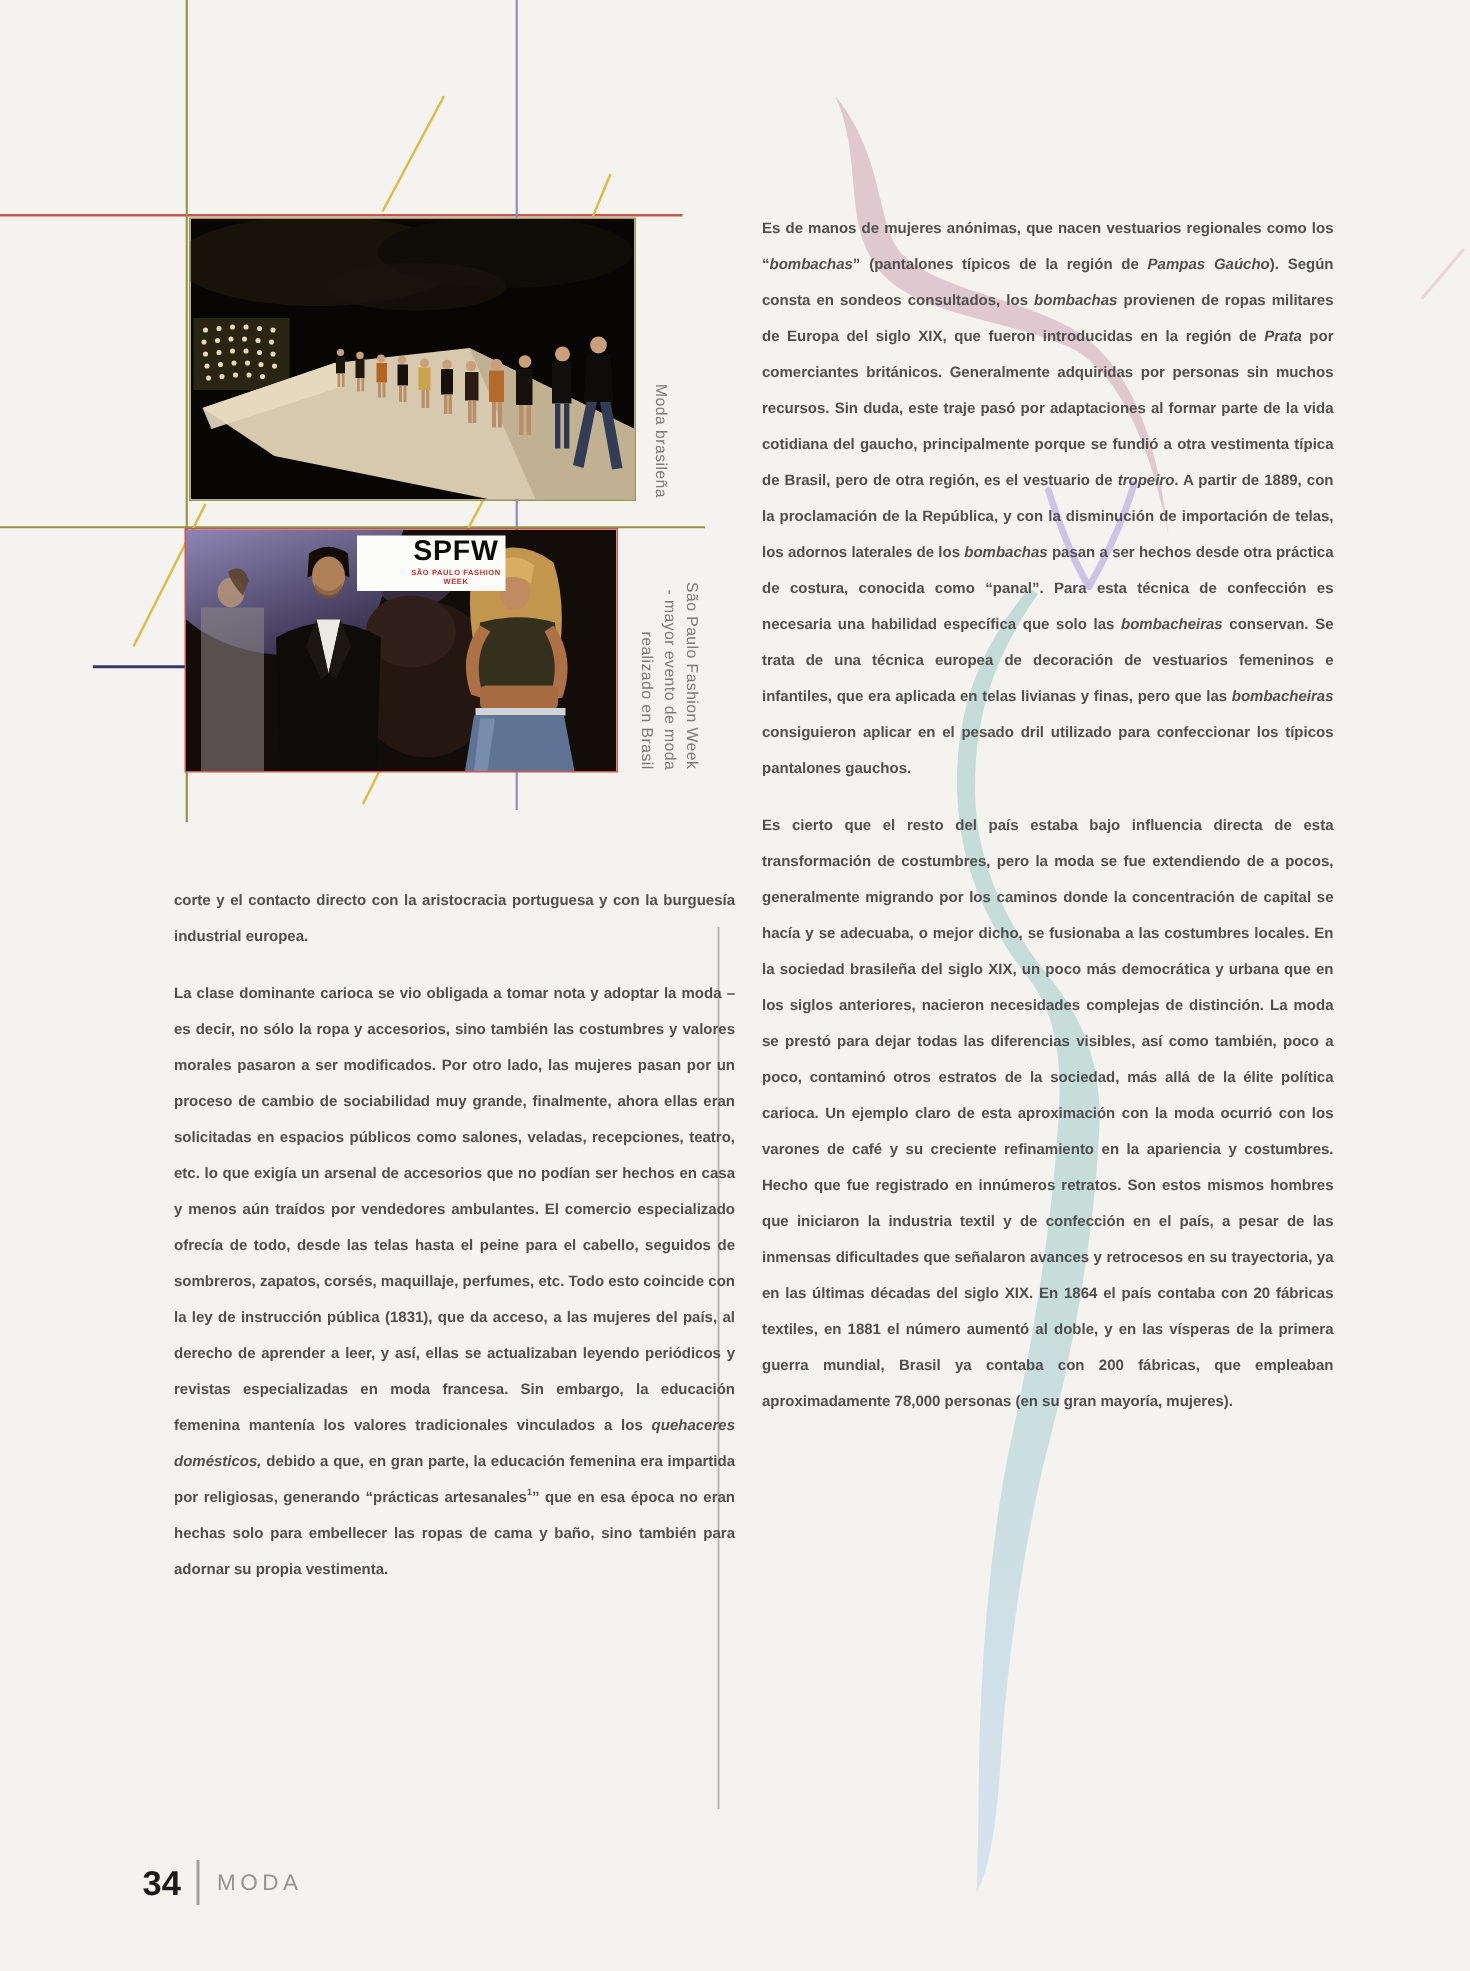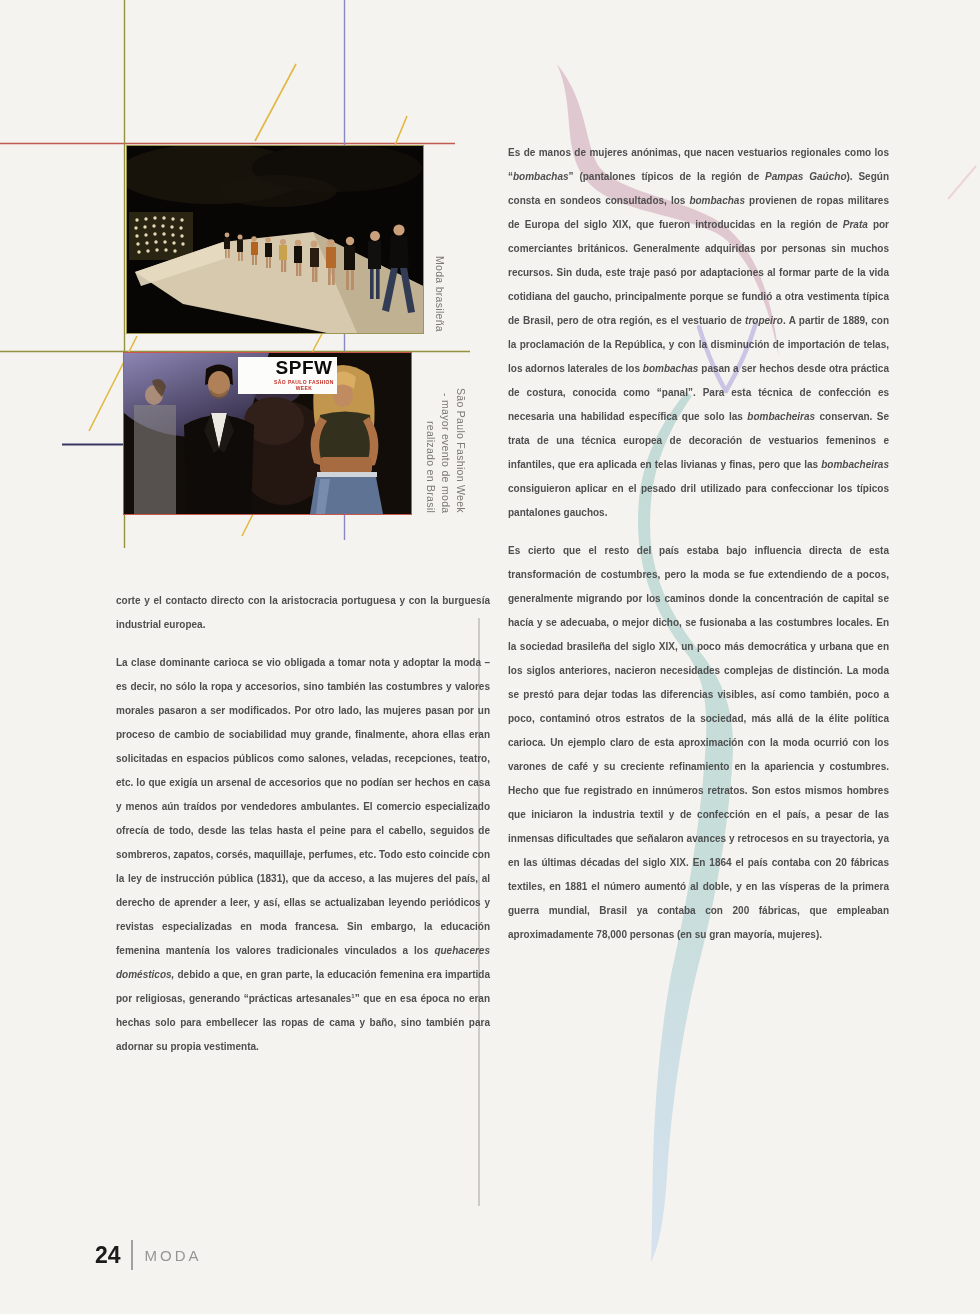--- a/index.html
+++ b/index.html
@@ -261,18 +261,18 @@
     <p><span>corte y el contacto directo con la aristocracia portuguesa y con la burguesía industrial europea.</span></p>
     <p><span>La clase dominante carioca se vio obligada a tomar nota y adoptar la moda – es decir, no sólo la ropa y accesorios, sino también las costumbres y valores morales pasaron a ser modificados. Por otro lado, las mujeres pasan por un proceso de cambio de sociabilidad muy grande, finalmente, ahora ellas eran solicitadas en espacios públicos como salones, veladas, recepciones, teatro, etc. lo que exigía un arsenal de accesorios que no podían ser hechos en casa y menos aún traídos por vendedores ambulantes. El comercio especializado ofrecía de todo, desde las telas hasta el peine para el cabello, seguidos de sombreros, zapatos, corsés, maquillaje, perfumes, etc. Todo esto coincide con la ley de instrucción pública (1831), que da acceso, a las mujeres del país, al derecho de aprender a leer, y así, ellas se actualizaban leyendo periódicos y revistas especializadas en moda francesa. Sin embargo, la educación femenina mantenía los valores tradicionales vinculados a los </span><i>quehaceres domésticos,</i><span> debido a que, en gran parte, la educación femenina era impartida por religiosas, generando “prácticas artesanales</span><sup>1</sup><span>” que en esa época no eran hechas solo para embellecer las ropas de cama y baño, sino también para adornar su propia vestimenta.</span></p>
   </div>
 
   <div class="col col-right">
     <p><span>Es de manos de mujeres anónimas, que nacen vestuarios regionales como los “</span><i>bombachas</i><span>” (pantalones típicos de la región de </span><i>Pampas Gaúcho</i><span>). Según consta en sondeos consultados, los </span><i>bombachas</i><span> provienen de ropas militares de Europa del siglo XIX, que fueron introducidas en la región de </span><i>Prata</i><span> por comerciantes británicos. Generalmente adquiridas por personas sin muchos recursos. Sin duda, este traje pasó por adaptaciones al formar parte de la vida cotidiana del gaucho, principalmente porque se fundió a otra vestimenta típica de Brasil, pero de otra región, es el vestuario de </span><i>tropeiro</i><span>. A partir de 1889, con la proclamación de la República, y con la disminución de importación de telas, los adornos laterales de los </span><i>bombachas</i><span> pasan a ser hechos desde otra práctica de costura, conocida como “panal”. Para esta técnica de confección es necesaria una habilidad específica que solo las </span><i>bombacheiras</i><span> conservan. Se trata de una técnica europea de decoración de vestuarios femeninos e infantiles, que era aplicada en telas livianas y finas, pero que las </span><i>bombacheiras</i><span> consiguieron aplicar en el pesado dril utilizado para confeccionar los típicos pantalones gauchos.</span></p>
     <p><span>Es cierto que el resto del país estaba bajo influencia directa de esta transformación de costumbres, pero la moda se fue extendiendo de a pocos, generalmente migrando por los caminos donde la concentración de capital se hacía y se adecuaba, o mejor dicho, se fusionaba a las costumbres locales. En la sociedad brasileña del siglo XIX, un poco más democrática y urbana que en los siglos anteriores, nacieron necesidades complejas de distinción. La moda se prestó para dejar todas las diferencias visibles, así como también, poco a poco, contaminó otros estratos de la sociedad, más allá de la élite política carioca. Un ejemplo claro de esta aproximación con la moda ocurrió con los varones de café y su creciente refinamiento en la apariencia y costumbres. Hecho que fue registrado en innúmeros retratos. Son estos mismos hombres que iniciaron la industria textil y de confección en el país, a pesar de las inmensas dificultades que señalaron avances y retrocesos en su trayectoria, ya en las últimas décadas del siglo XIX. En 1864 el país contaba con 20 fábricas textiles, en 1881 el número aumentó al doble, y en las vísperas de la primera guerra mundial, Brasil ya contaba con 200 fábricas, que empleaban aproximadamente 78,000 personas (en su gran mayoría, mujeres).</span></p>
   </div>
 
   <div class="footer">
-    <span class="num">24</span>
+    <span class="num">34</span>
     <span class="bar"></span>
     <span class="sec">MODA</span>
   </div>
 
 </div>
 
 </body></html>

